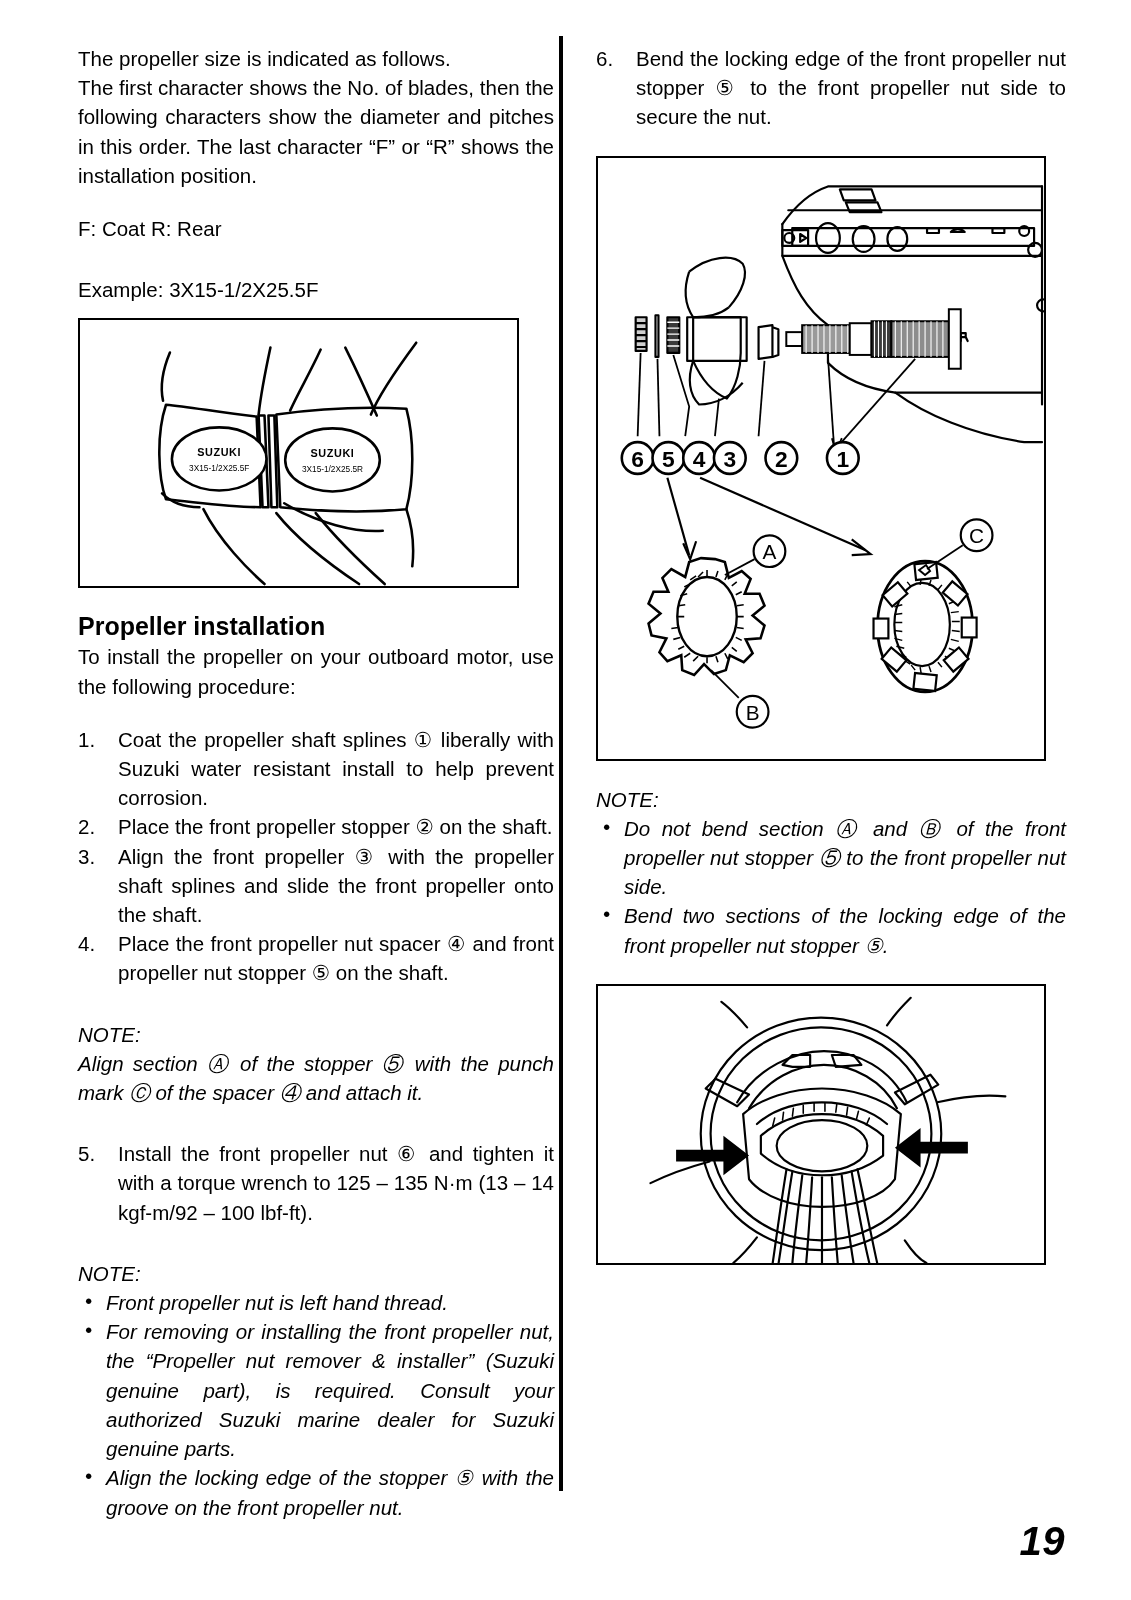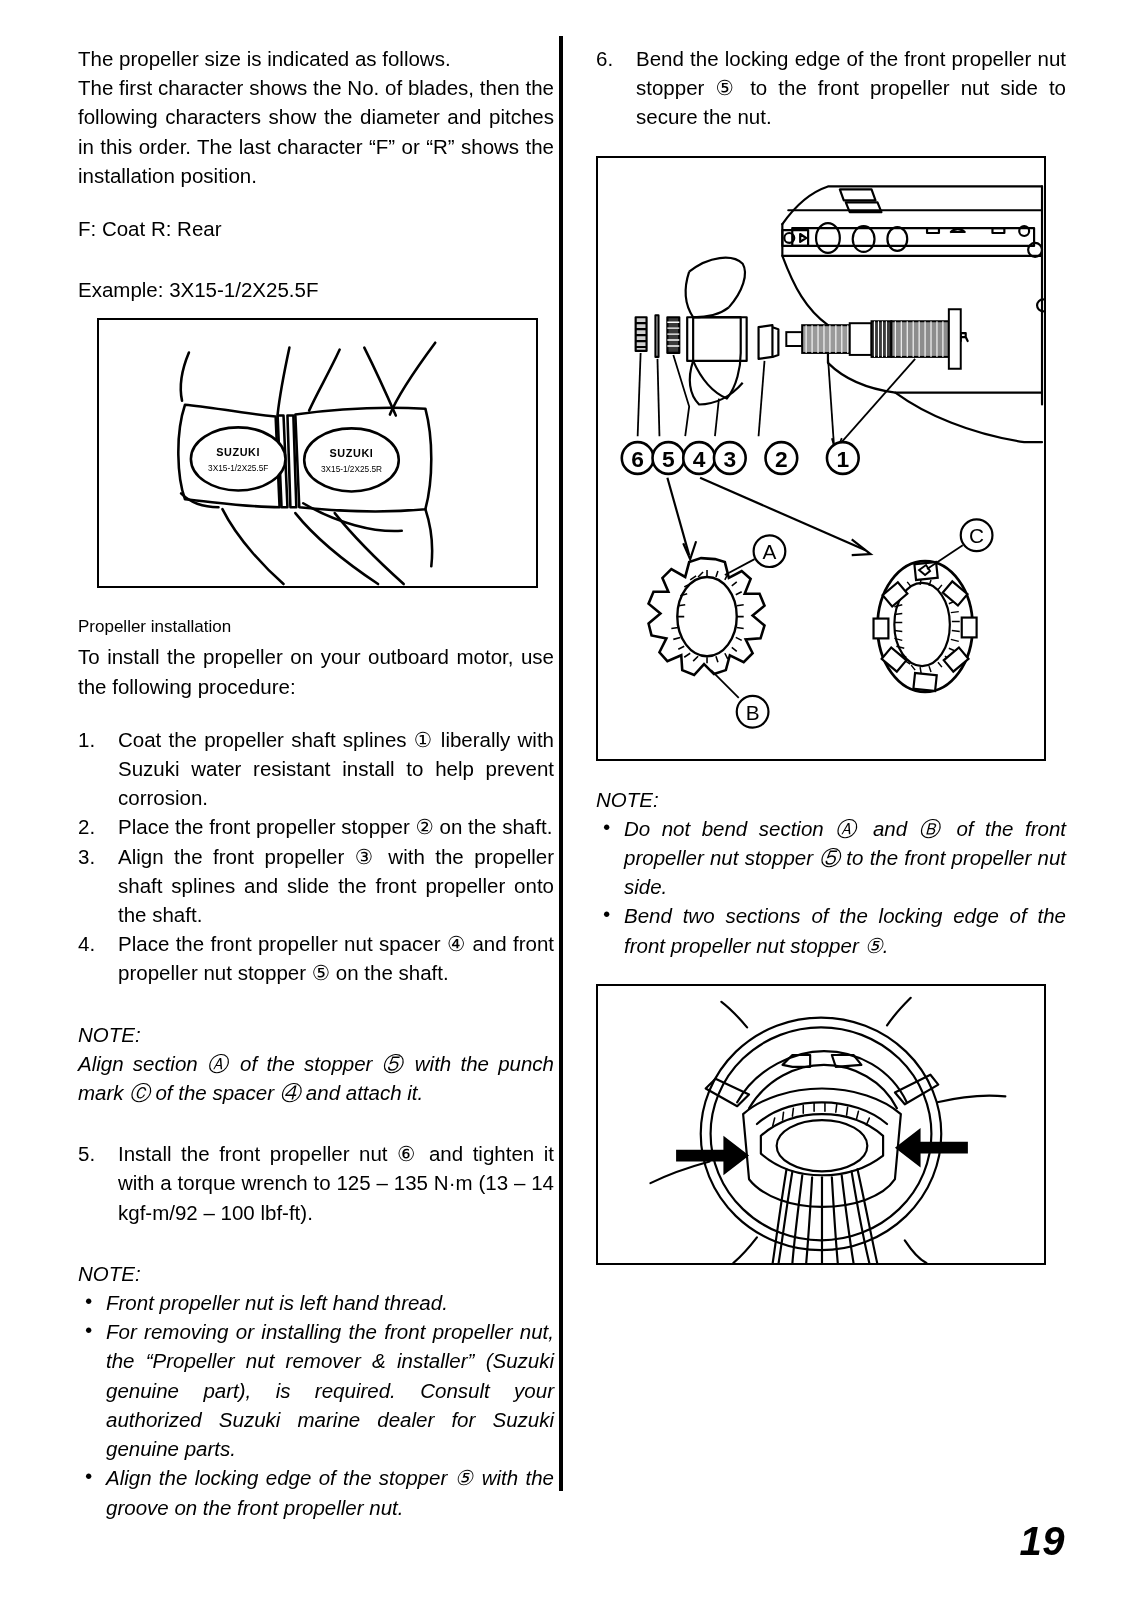--- a/index.html
+++ b/index.html
@@ -29,21 +29,21 @@
     line-height:29.2px;
     margin:0;
   }
   .just { text-align:justify; text-align-last:left; }
   .italic { font-style:italic; }
   .gap-s { height:14px; }
   .gap-m { height:24px; }
   .gap-l { height:32px; }
 
   .head {
-    font-size:17px; font-weight:normal; line-height:29px; margin:0 0 1px 0;
+    font-size:25px; font-weight:bold; line-height:29px; margin:0 0 1px 0;
   }
 
   
   .numlist { margin:0; padding:0; list-style:none; }
   .numlist > li {
     position:relative; padding-left:40px; margin:0;
   }
   .numlist > li > .num {
     position:absolute; left:0; top:0; width:34px; text-align:left;
   }
@@ -83,21 +83,21 @@
     <div class="txt just">The first character shows the No. of blades, then the following characters show the diameter and pitches in this order. The last character “F” or “R” shows the installation position.</div>
 
     <div class="gap-m"></div>
     <div class="txt">F: Coat       R: Rear</div>
 
     <div class="gap-l"></div>
     <div class="txt">Example: 3X15-1/2X25.5F</div>
 
     <div class="gap-s"></div>
 
-    <div class="figframe" style="width:441px;height:270px;margin-left:19px;">
+    <div class="figframe" style="width:441px;height:270px;">
       <svg viewBox="0 0 441 270" xmlns="http://www.w3.org/2000/svg">
         <g fill="none" stroke="#000" stroke-width="2.6" stroke-linecap="round" stroke-linejoin="round">
 
           <path d="M90 33 C 82 52, 80 68, 83 82"></path>
           <path d="M192 28 C 186 56, 182 78, 180 96"></path>
           <path d="M243 30 C 232 54, 220 74, 212 92"></path>
           <path d="M300 97 C 290 74, 280 52, 268 28"></path>
           <path d="M340 23 C 320 50, 302 76, 294 96"></path>
 
           <path d="M86 86 C 110 88, 140 94, 178 98 L 182 190 C 150 190, 118 185, 86 182 C 78 160, 76 116, 86 86 Z"></path>

